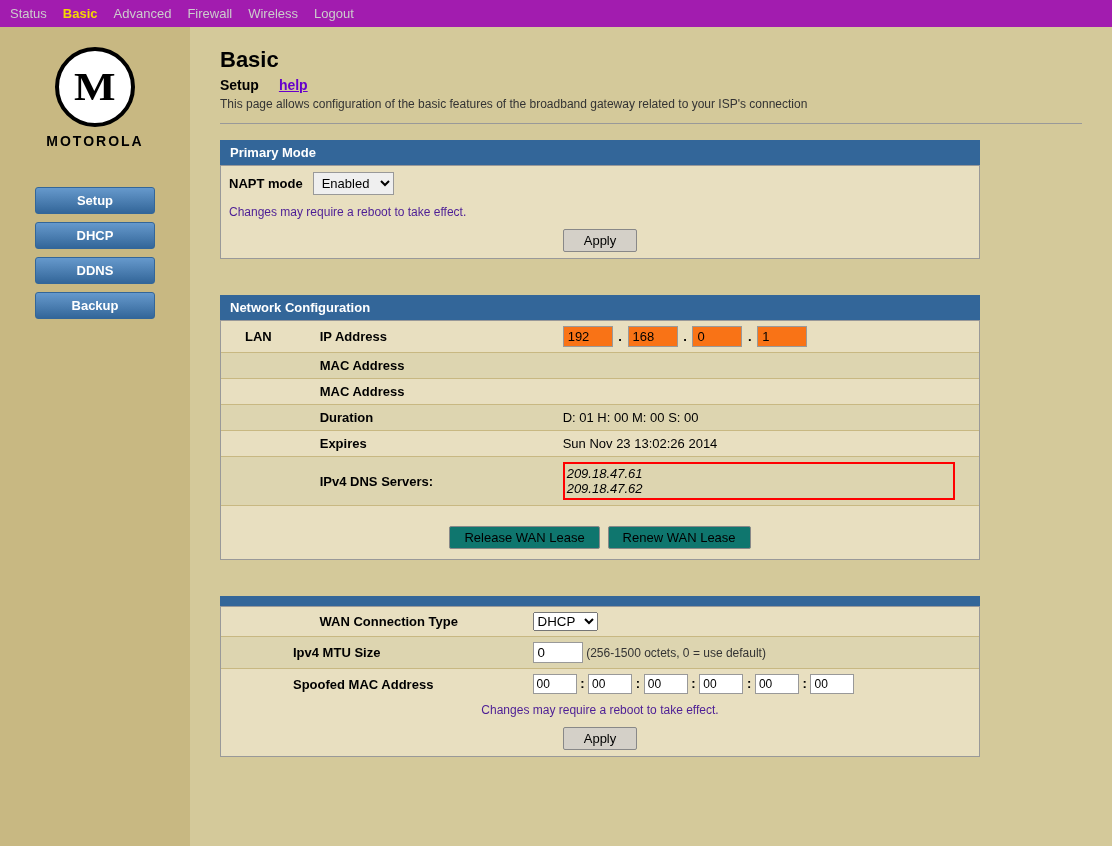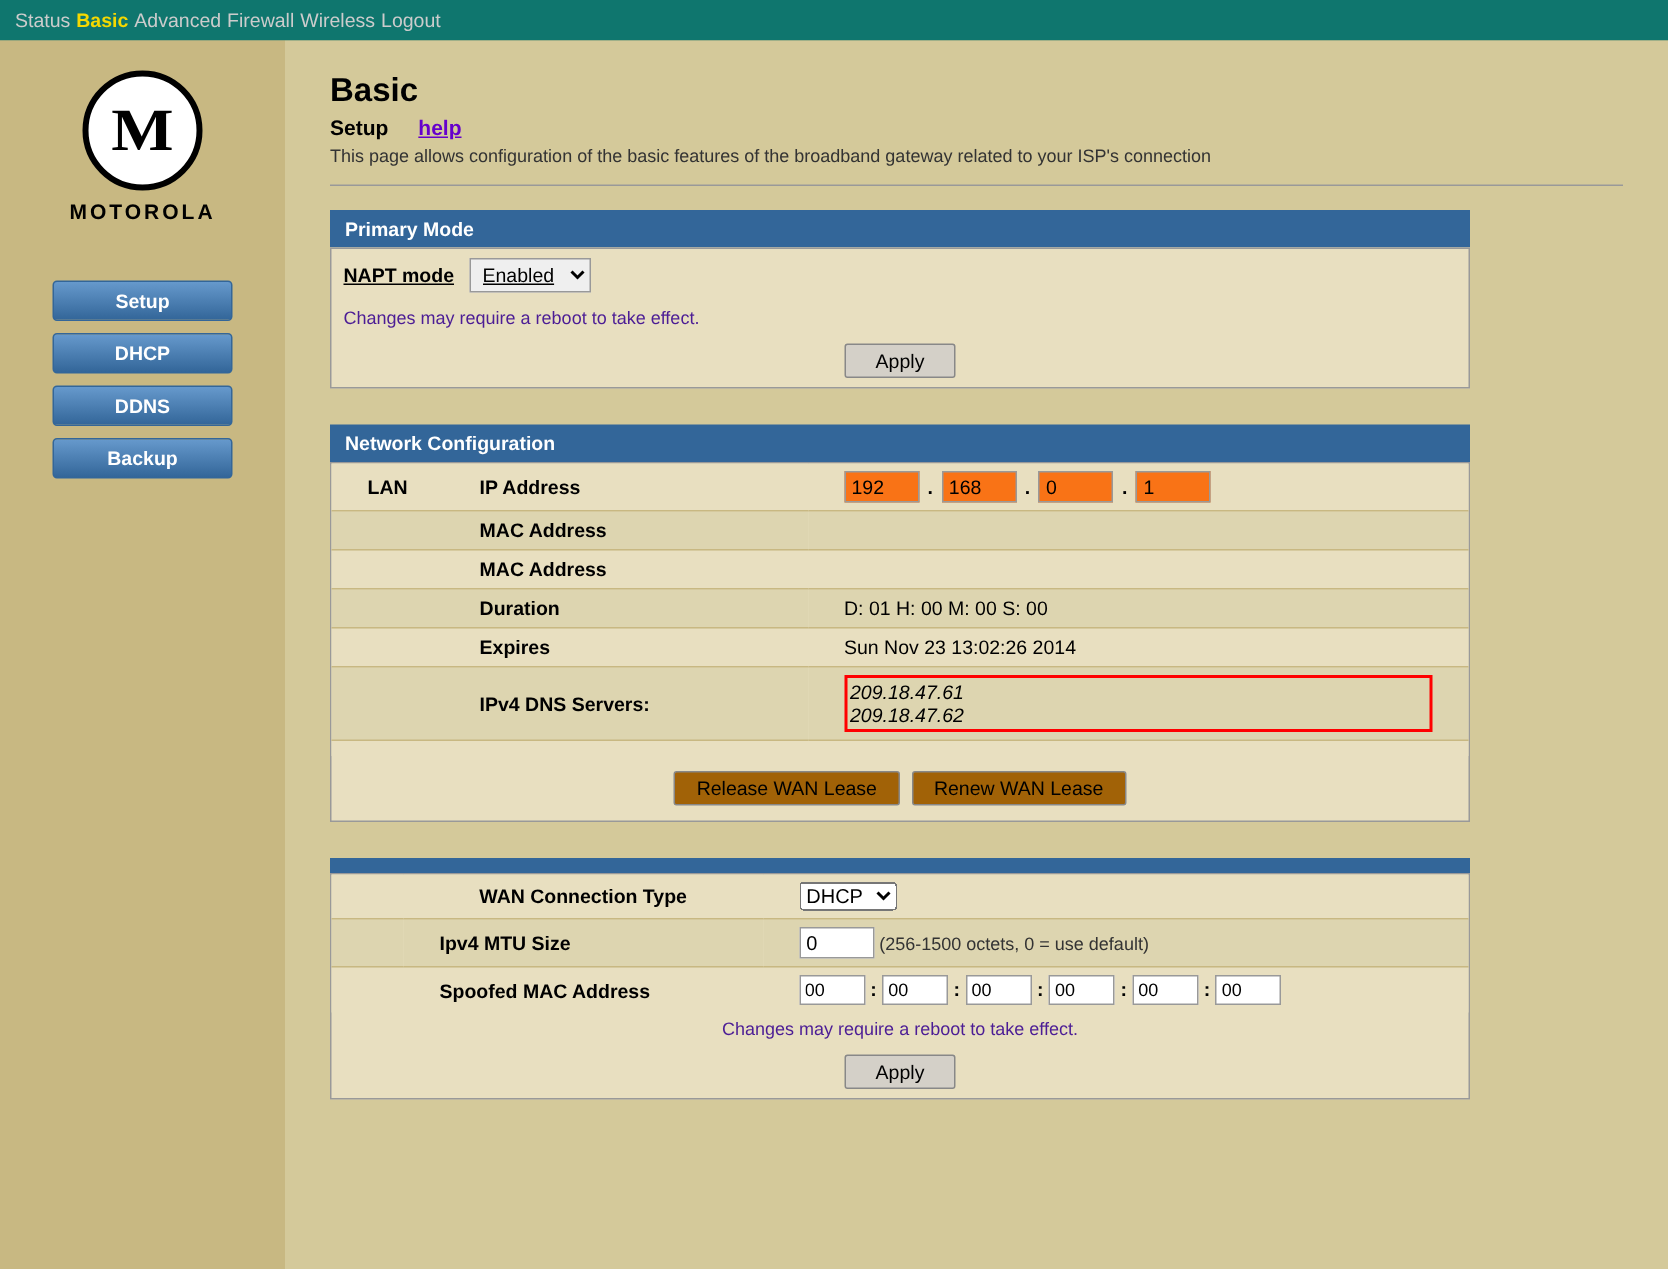--- a/index.html
+++ b/index.html
@@ -1,23 +1,23 @@
 <!DOCTYPE html>
 <html><head>
   <meta charset="utf-8">
   <style>
     * { margin: 0; padding: 0; box-sizing: border-box; }
     body { font-family: Arial, sans-serif; font-size: 13px; background: #c8b882; width: 1112px; min-height: 846px; }
 
     
     #top-nav {
-      background: #0f766e;
+      background: #a21caf;
       padding: 6px 10px;
       display: flex;
-      gap: 4px;
+      gap: 16px;
       align-items: center;
     }
     #top-nav a {
       color: #ccc;
       text-decoration: none;
       font-size: 13px;
       cursor: pointer;
     }
     #top-nav a.active {
       color: #f5d800;
@@ -121,21 +121,21 @@
       margin-bottom: 12px;
     }
     hr.divider {
       border: none;
       border-top: 1px solid #999;
       margin: 10px 0 16px 0;
     }
 
     
     .section {
-      margin-bottom: 24px;
+      margin-bottom: 36px;
       max-width: 760px;
     }
     .section-header {
       background: #336699;
       color: white;
       font-size: 13px;
       font-weight: bold;
       padding: 5px 10px;
     }
     .section-body {
@@ -181,21 +181,20 @@
       font-weight: bold;
       padding: 0 2px;
     }
 
     
     .napt-row {
       display: flex;
       align-items: center;
       gap: 10px;
       padding: 6px 8px;
-      text-decoration: underline;
     }
     .napt-label { font-weight: bold; }
     select.napt-select {
       padding: 2px 4px;
       border: 1px solid #999;
       font-size: 13px;
     }
     .apply-note {
       padding: 4px 8px;
       color: #4c1d95;
@@ -224,21 +223,21 @@
 
     
     .lease-row {
       display: flex;
       justify-content: center;
       gap: 8px;
       padding: 10px;
     }
     .lease-btn {
       padding: 3px 14px;
-      background: #a16207;
+      background: #0f766e;
       border: 1px solid #888;
       border-radius: 2px;
       cursor: pointer;
       font-size: 13px;
     }
 
     .mac-input {
       width: 44px;
       padding: 2px 3px;
       border: 1px solid #999;

